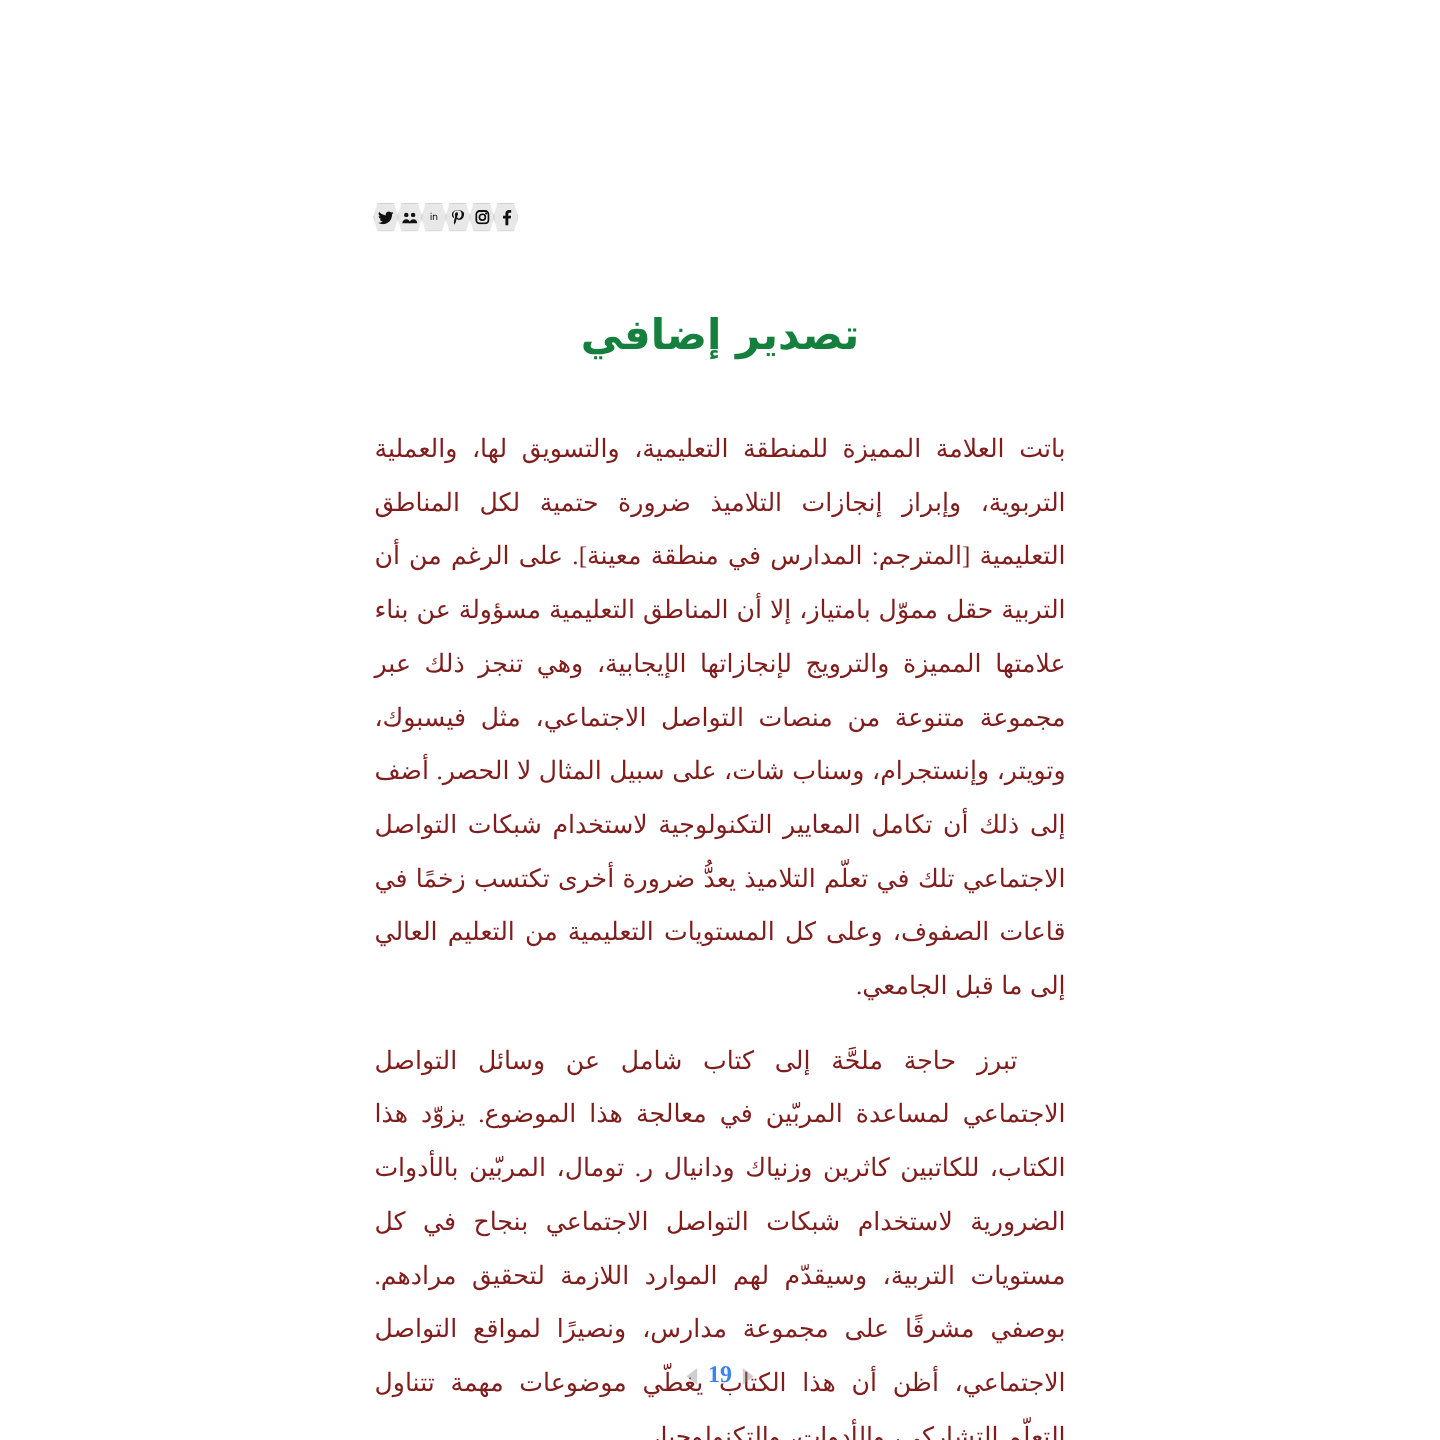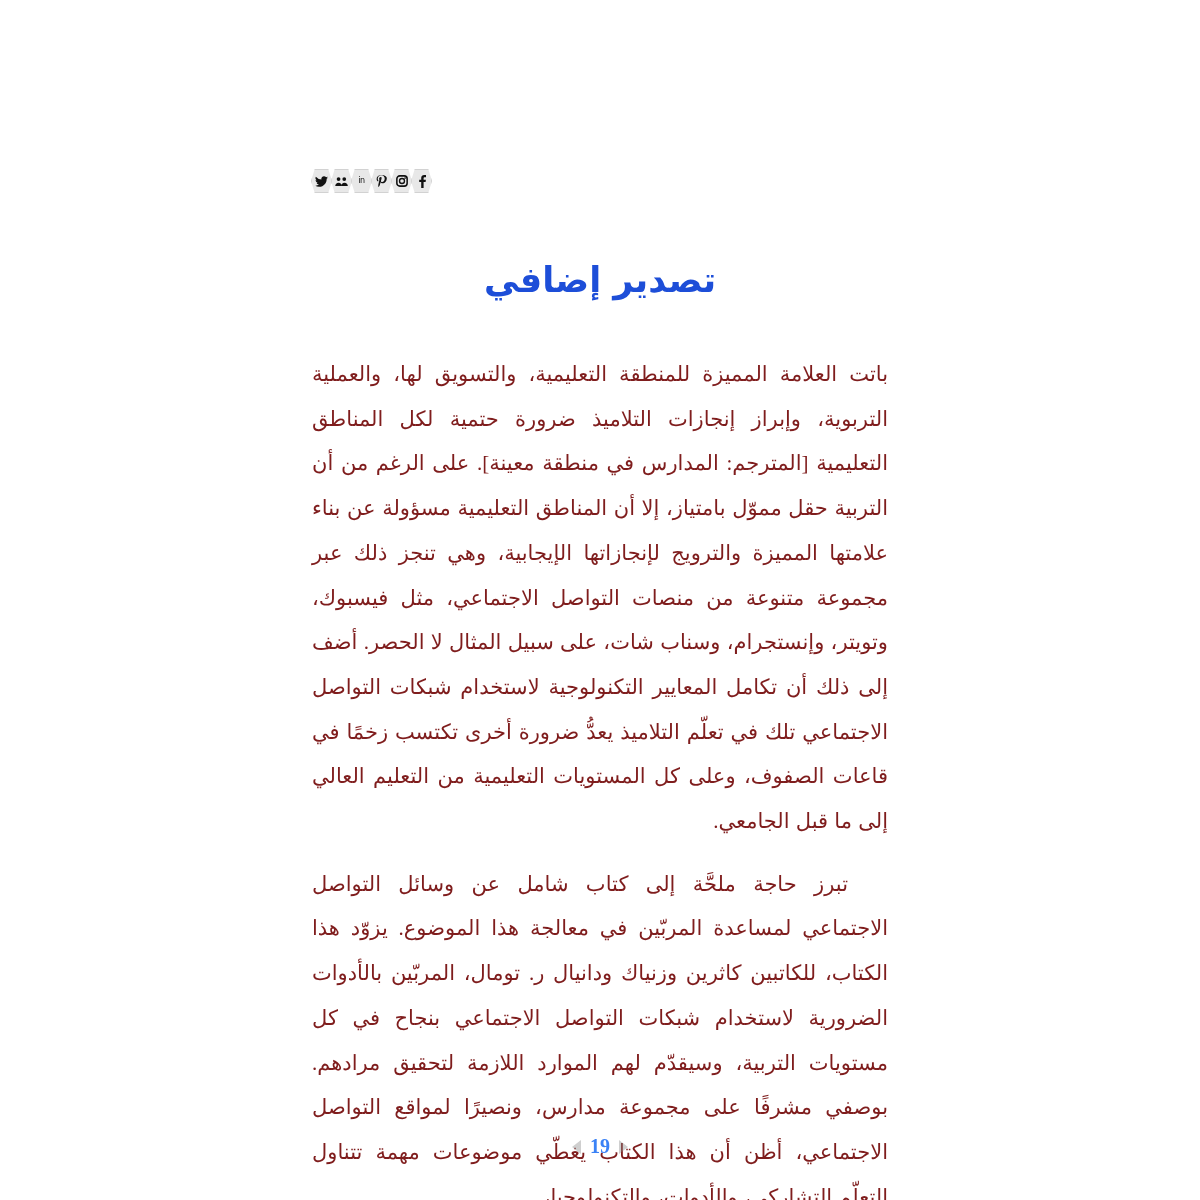--- a/index.html
+++ b/index.html
@@ -55,21 +55,21 @@
   .chapter-title {
     position: absolute;
     top: 236px;
     right: 312px;
     width: 576px;
     text-align: center;
     font-family: "DejaVu Sans", "Liberation Sans", sans-serif;
     font-weight: bold;
     font-size: 35px;
     line-height: 1.25;
-    color: #1d4ed8;
+    color: #15803d;
     direction: rtl;
   }
 
   
   .body-block {
     position: absolute;
     top: 352px;
     right: 312px;
     width: 576px;
     direction: rtl;

